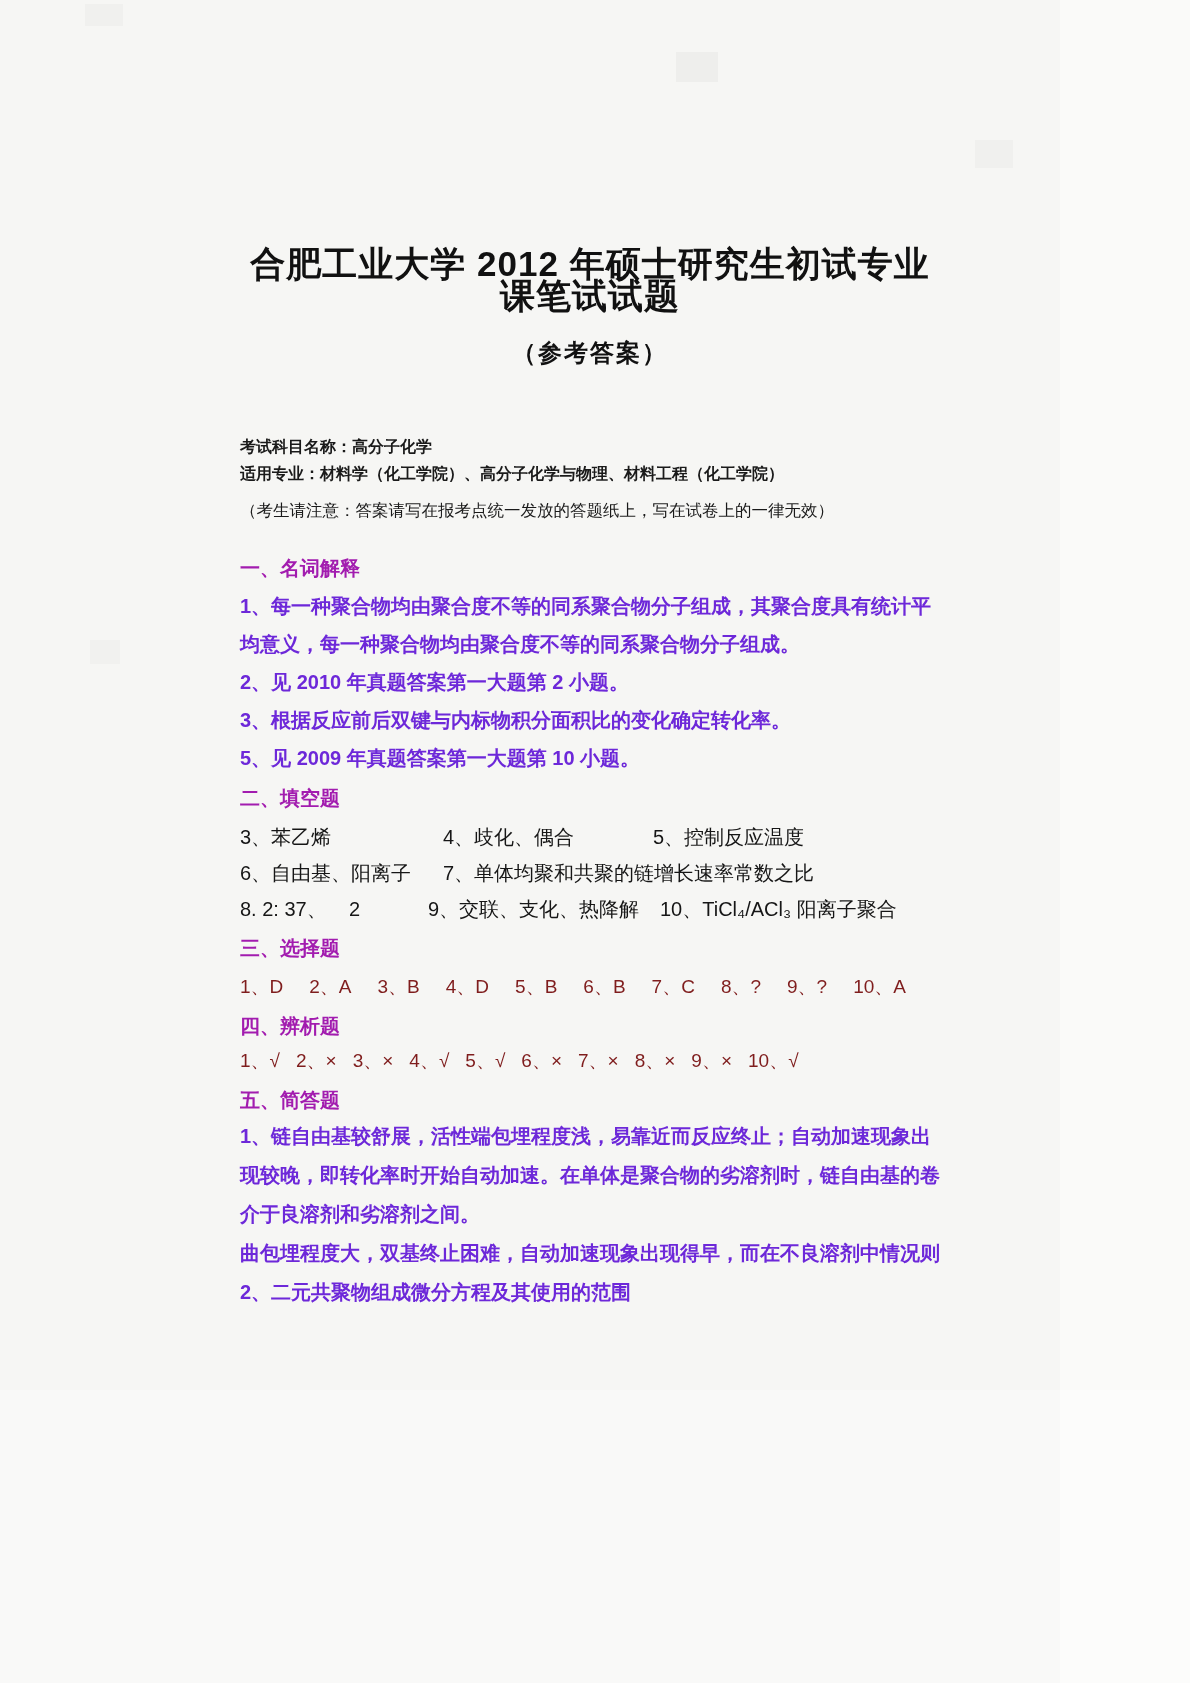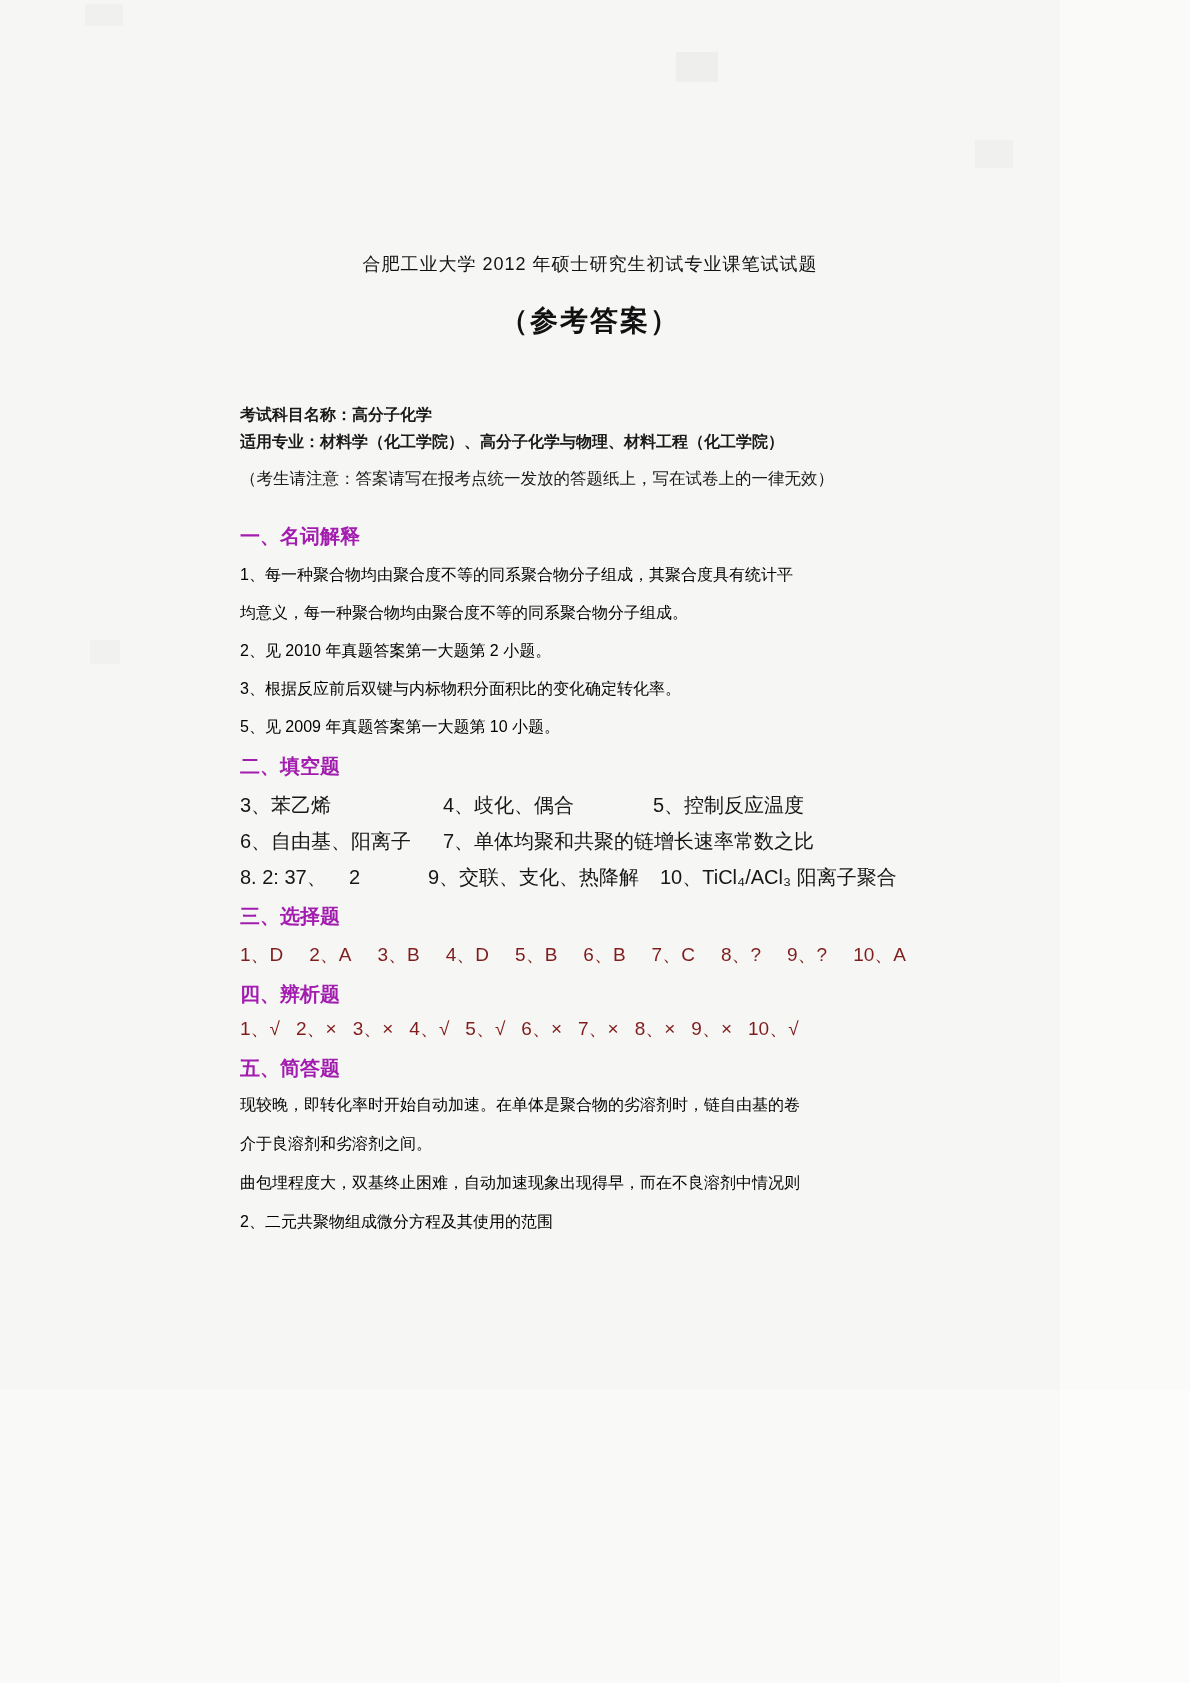--- a/index.html
+++ b/index.html
@@ -7,34 +7,34 @@
     position:relative;
     width:1190px;height:1683px;
     background:#f6f6f4;
     overflow:hidden;
     font-family:"Liberation Sans","DejaVu Sans",sans-serif;
     color:#1a1a1a;
   }
   .artifact{position:absolute;pointer-events:none;}
   .content{position:absolute;left:240px;top:248px;width:700px;}
   .doc-title{
-    font-size:18px;font-weight:400;text-align:center;
+    font-size:35px;font-weight:700;text-align:center;
     line-height:32px;letter-spacing:1px;color:#111;
   }
   .doc-subtitle{
-    margin-top:26px;font-size:28px;font-weight:700;text-align:center;
+    margin-top:26px;font-size:24px;font-weight:700;text-align:center;
     line-height:30px;letter-spacing:2px;color:#111;
   }
   .meta1{margin-top:66px;font-size:16px;font-weight:700;line-height:26px;}
   .meta2{font-size:16px;font-weight:700;line-height:27px;}
   .notice{margin-top:10px;font-size:16.5px;font-weight:400;line-height:26px;}
   .sec-h{font-size:20px;font-weight:700;line-height:30px;color:#a21caf;}
   .h1m{margin-top:30px;}
   .h3m{margin-top:4px;}
-  .bline{font-size:16px;line-height:27px;margin-bottom:11px;color:#000000;}
+  .bline{font-size:20px;line-height:27px;margin-bottom:11px;color:#6d28d9;font-weight:bold;}
   .first-b{margin-top:10px;}
   .fill-rows{margin-top:12px;}
   .frow{display:flex;font-size:20px;line-height:25px;margin-bottom:11px;white-space:pre-wrap;color:#161616;}
   .c355{flex:0 0 355px;}
   .c203{flex:0 0 203px;}
   .c210{flex:0 0 210px;}
   .c188{flex:0 0 188px;}
   .c232{flex:0 0 232px;}
   .ans-line{display:flex;font-size:19px;line-height:27px;margin-bottom:11px;color:#7f1d1d;}
   .gap26{gap:26px;}
@@ -113,20 +113,21 @@
       <span>5、√</span>
       <span>6、×</span>
       <span>7、×</span>
       <span>8、×</span>
       <span>9、×</span>
       <span>10、√</span>
     </div>
 
     <div class="sec-h">五、简答题</div>
     <div class="short-rows">
+      <div class="bline">1、链自由基较舒展，活性端包埋程度浅，易靠近而反应终止；自动加速现象出</div>
       <div class="bline">现较晚，即转化率时开始自动加速。在单体是聚合物的劣溶剂时，链自由基的卷</div>
       <div class="bline">介于良溶剂和劣溶剂之间。</div>
       <div class="bline">曲包埋程度大，双基终止困难，自动加速现象出现得早，而在不良溶剂中情况则</div>
       <div class="bline">2、二元共聚物组成微分方程及其使用的范围</div>
     </div>
 
   </div>
 </div>
 
 </body></html>

